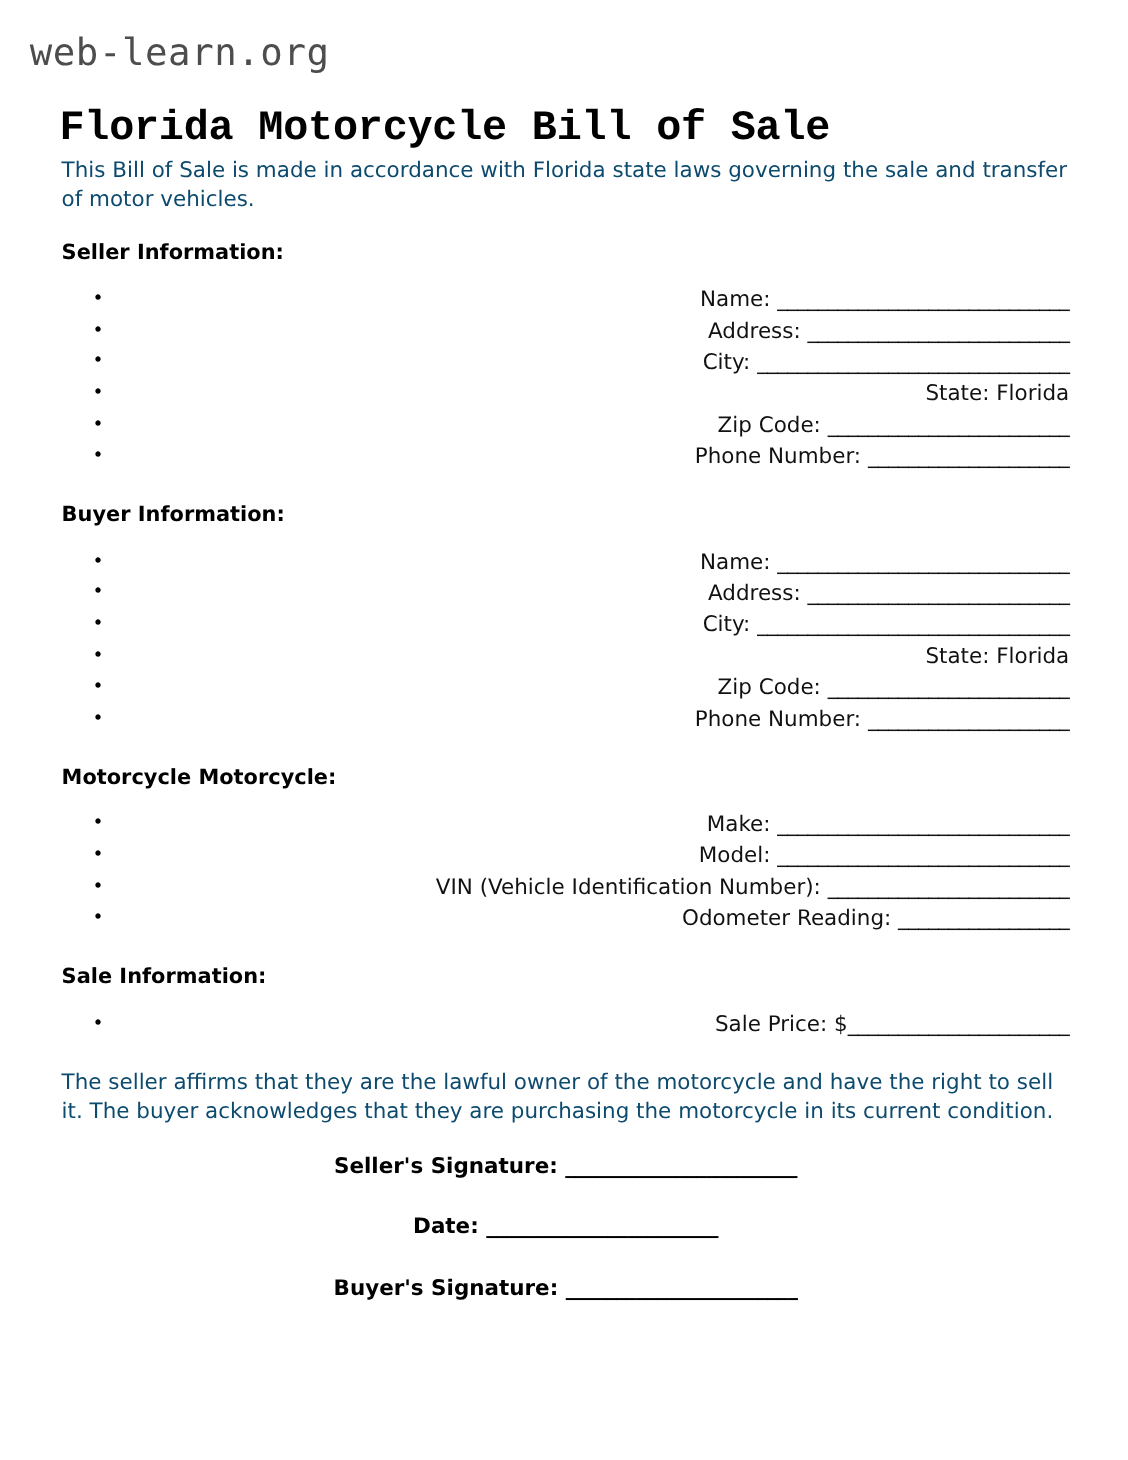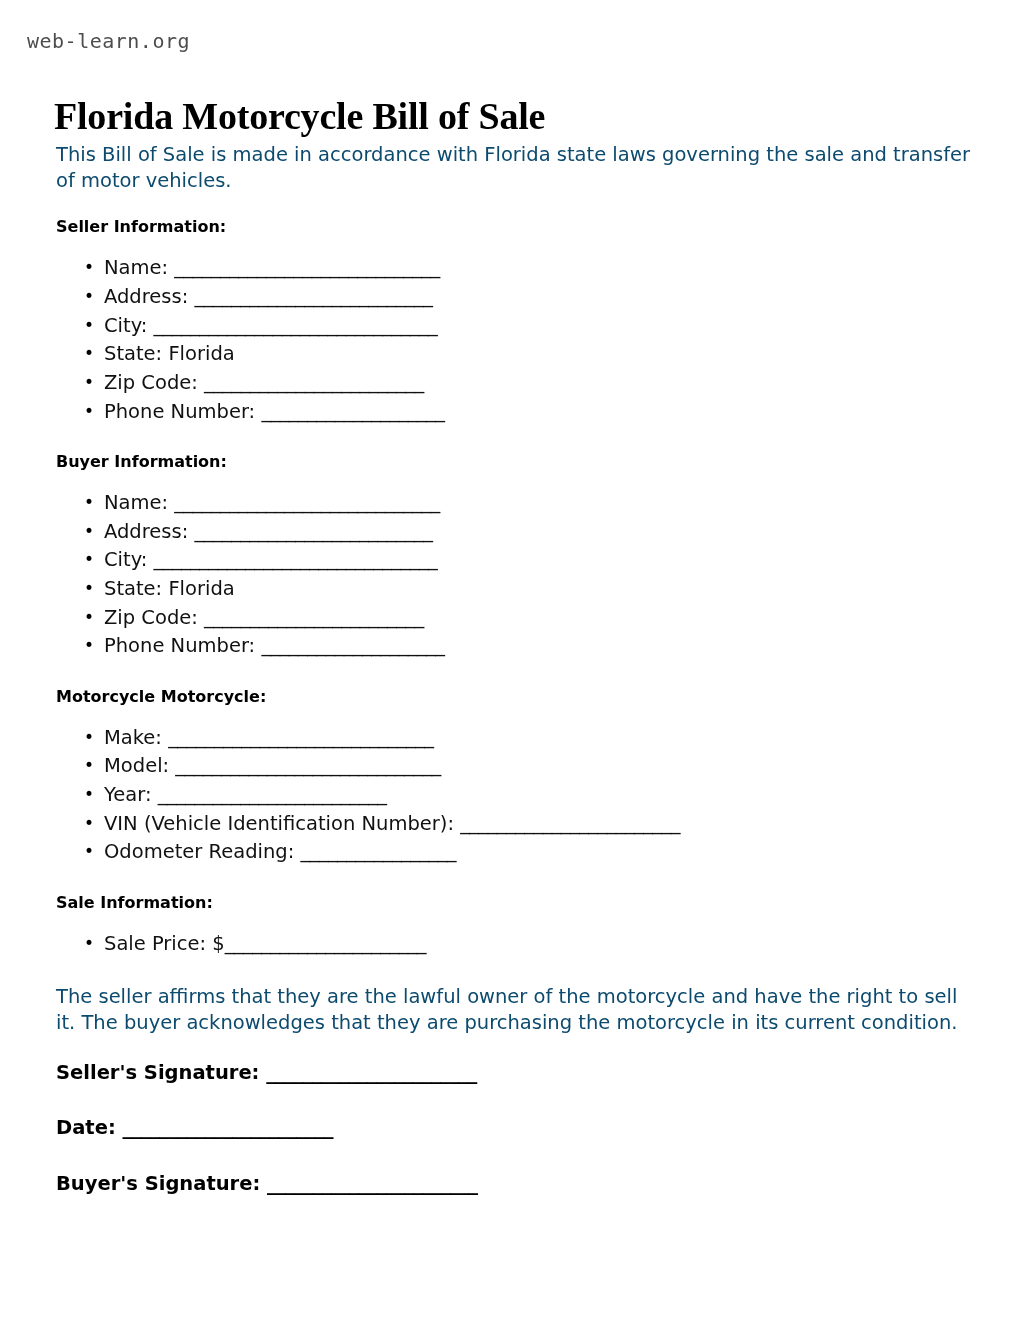--- a/index.html
+++ b/index.html
@@ -22,31 +22,31 @@
     padding: 0;
     overflow: hidden;
   }
 
   
   .watermark {
     position: absolute;
     left: 27px;
     top: 31px;
     font-family: "DejaVu Sans Mono", "Liberation Mono", monospace;
-    font-size: 20px;
+    font-size: 34px;
     letter-spacing: 0.5px;
     color: #4d4d4d;
     line-height: 1;
     white-space: pre;
   }
   .doc-title {
     position: absolute;
     left: 54px;
     top: 70px;
-    font-family: Liberation Serif, serif;
+    font-family: Liberation Mono, monospace;
     font-size: 38px;
     font-weight: 700;
     letter-spacing: -0.2px;
     line-height: 1.15;
     color: #000;
     white-space: nowrap;
   }
 
   
   .content {
@@ -56,31 +56,32 @@
     width: 916px;
   }
   .para {
     font-size: 19.5px;
     line-height: 1.32;
     margin: 0 0 24px 0;
     color: #0c4a6e;
   }
 
   h2.section {
-    font-size: 16px;
+    font-size: 19px;
     font-weight: 700;
     margin: 0 0 16px 0;
     line-height: 1.3;
     color: #000;
   }
 
   ul.fields {
     list-style: none;
     margin: 0 0 26px 0;
     padding: 0 0 0 48px;
+    text-align: right;
   }
   ul.fields li {
     position: relative;
     font-size: 19.5px;
     line-height: 1.47;
     color: #111;
     white-space: nowrap;
   }
   ul.fields li::before {
     content: "\2022";
@@ -98,21 +99,21 @@
   
   .sig-line {
     font-size: 19.5px;
     font-weight: 700;
     line-height: 1.3;
     margin: 0 0 30px 0;
     color: #000;
     white-space: nowrap;
   }
   .sig-line .blank { font-weight: 700; }
-  .sig-block { margin-top: 2px; }
+  .sig-block { margin-top: 2px; text-align: center; }
 </style>
 </head>
 <body>
 
 <div class="page">
 
   <div class="watermark">web-learn.org</div>
 
   <h1 class="doc-title">Florida Motorcycle Bill of Sale</h1>
 
@@ -136,21 +137,20 @@
           <li><span>Address: </span><span class="blank">__________________________</span></li>
           <li><span>City: </span><span class="blank">_______________________________</span></li>
           <li><span>State: Florida</span></li>
           <li><span>Zip Code: </span><span class="blank">________________________</span></li>
           <li><span>Phone Number: </span><span class="blank">____________________</span></li>
         </ul>
         <h2 class="section">Motorcycle Motorcycle:</h2>
         <ul class="fields">
           <li><span>Make: </span><span class="blank">_____________________________</span></li>
           <li><span>Model: </span><span class="blank">_____________________________</span></li>
-          <li><span>Year: </span><span class="blank">_________________________</span></li>
           <li><span>VIN (Vehicle Identification Number): </span><span class="blank">________________________</span></li>
           <li><span>Odometer Reading: </span><span class="blank">_________________</span></li>
         </ul>
         <h2 class="section">Sale Information:</h2>
         <ul class="fields">
           <li><span>Sale Price: $</span><span class="blank">______________________</span></li>
         </ul>
       </div>
 
     <p class="para">The seller affirms that they are the lawful owner of the motorcycle and have the right to sell it. The buyer acknowledges that they are purchasing the motorcycle in its current condition.</p>

